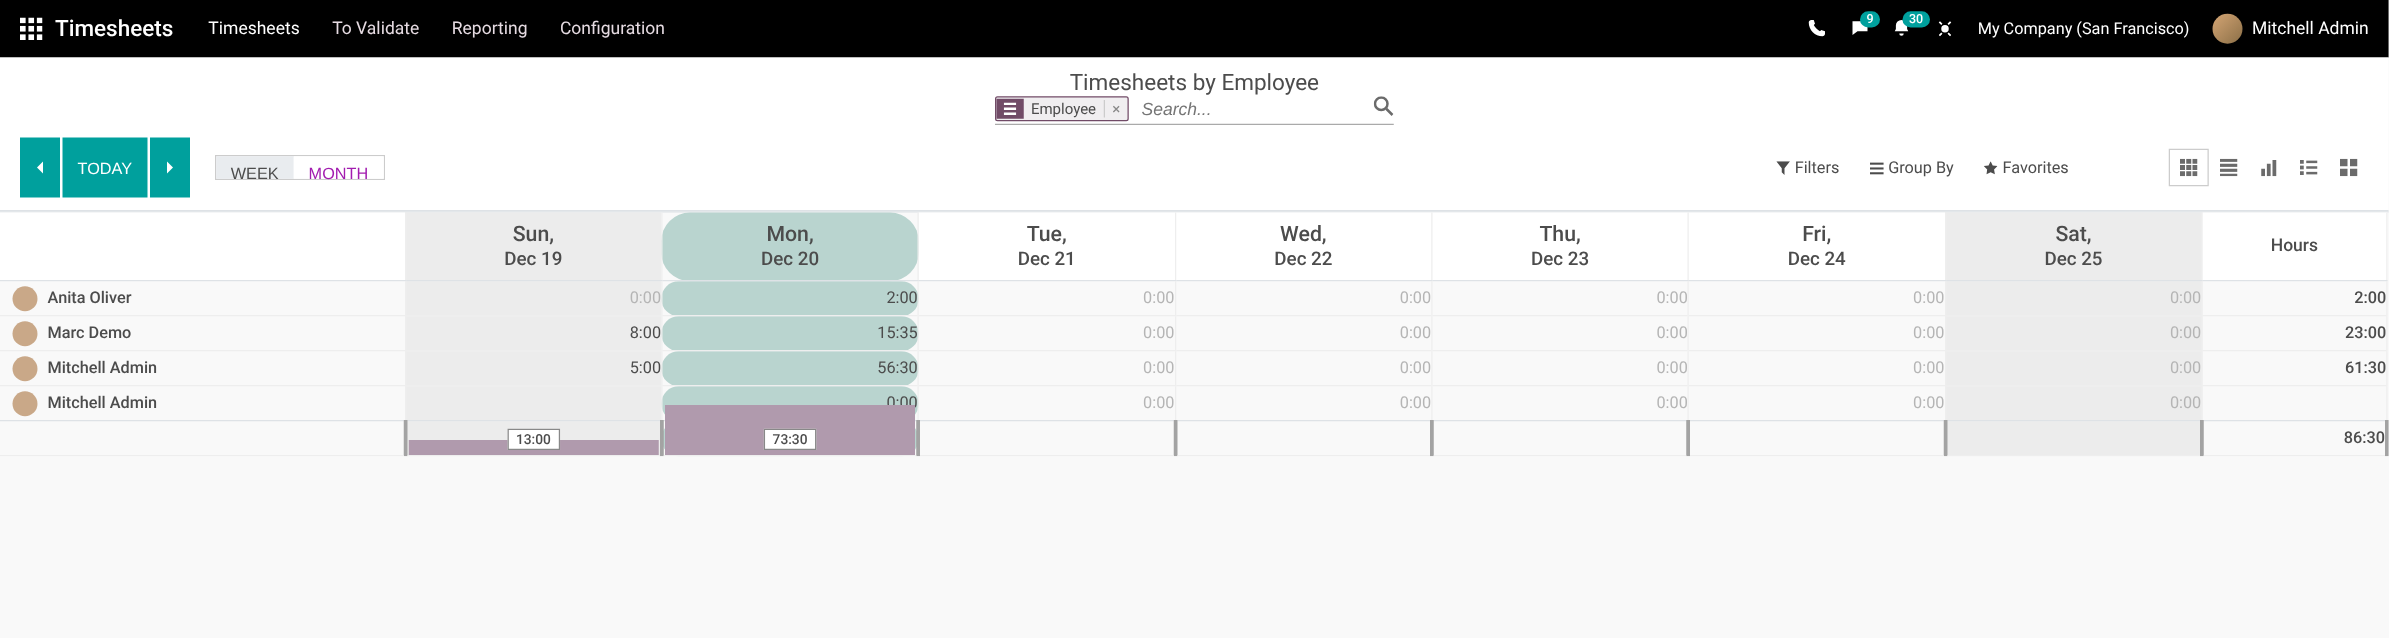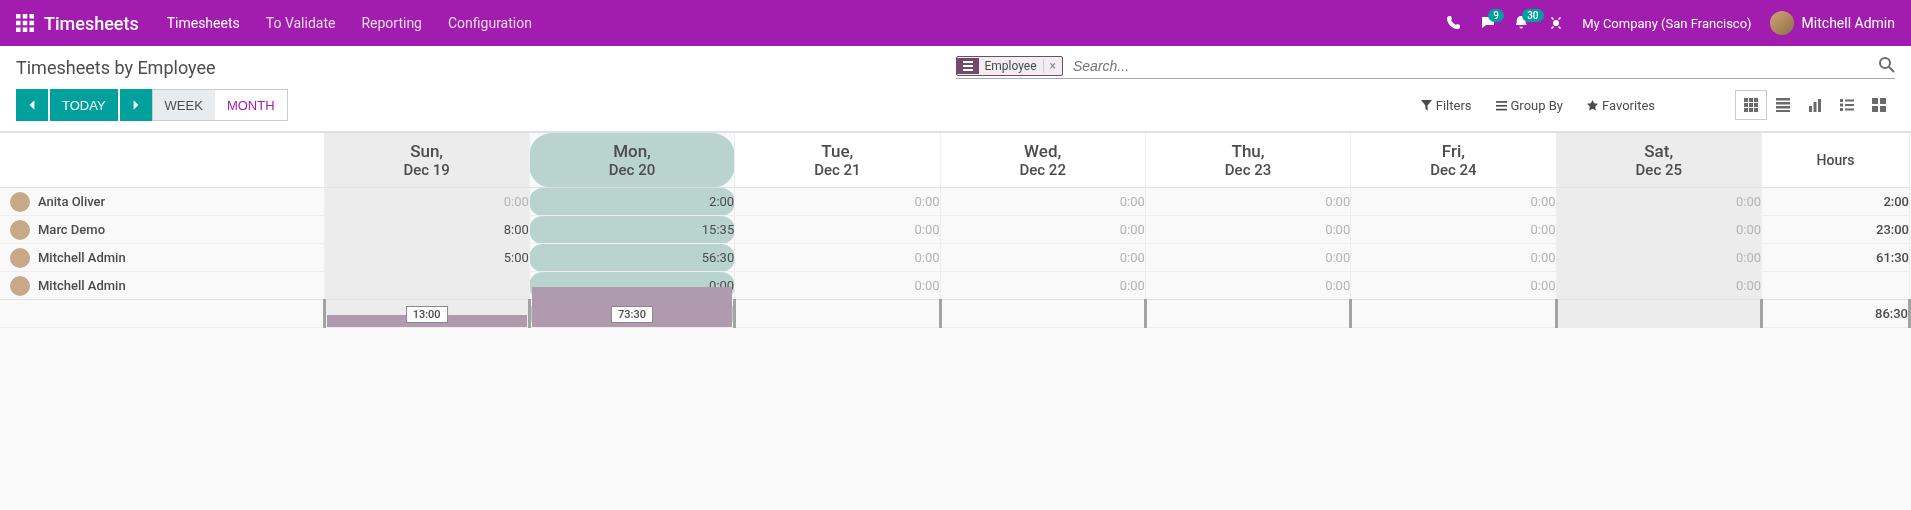--- a/index.html
+++ b/index.html
@@ -1,55 +1,55 @@
 <!DOCTYPE html>
 <html><head>
 <meta charset="utf-8">
 <style>
 * { box-sizing: border-box; margin: 0; padding: 0; }
 body { font-family: -apple-system, BlinkMacSystemFont, "Segoe UI", Roboto, Helvetica, Arial, sans-serif; font-size: 14px; color: #4c4c4c; background: #f9f9f9; }
 
 
-.topnav { background: #a21caf; color: #fff; height: 46px; display: flex; align-items: center; padding: 0 16px; }
+.topnav { background: #000000; color: #fff; height: 46px; display: flex; align-items: center; padding: 0 16px; }
 .apps-icon { width: 18px; height: 18px; display: inline-flex; align-items: center; justify-content: center; margin-right: 10px; cursor: pointer; }
 .apps-icon svg { fill: #fff; }
 .brand { font-weight: 500; font-size: 18px; margin-right: 28px; }
 .nav-menu { display: flex; gap: 26px; font-size: 14px; }
 .nav-item { color: #e6dbe2; cursor: pointer; }
 .nav-item.active { color: #fff; }
 .nav-spacer { flex: 1; }
 .nav-right { display: flex; align-items: center; gap: 18px; }
 .icon-btn { position: relative; cursor: pointer; display: inline-flex; align-items: center; }
 .icon-btn svg { fill: #fff; width: 16px; height: 16px; }
 .badge { position: absolute; top: -6px; left: 8px; background: #00A09D; color: #fff; font-size: 10px; border-radius: 8px; padding: 1px 5px; font-weight: 500; }
 .company { color: #fff; font-size: 13px; cursor: pointer; }
 .user { display: flex; align-items: center; gap: 8px; cursor: pointer; }
 .avatar-sm { width: 24px; height: 24px; border-radius: 50%; background: linear-gradient(135deg,#d4a574,#8b6f47); display:inline-block; }
 
 
 .cp { background: #fff; border-bottom: 1px solid #dee2e6; padding: 10px 16px 0 16px; }
-.cp-row1 { display: flex; align-items: center; }
+.cp-row1 { display: flex; align-items: center; flex-direction: column; }
 .title { font-size: 18px; color: #4c4c4c; font-weight: 400; }
 .cp-row1 .spacer { flex: 1; }
 .search-wrap { flex: 0 0 50%; display: flex; align-items: center; border-bottom: 1px solid #aaa; padding-bottom: 2px; }
 .facet { display: inline-flex; align-items: center; background: #f0eef0; border:1px solid #714B67; border-radius: 2px; overflow: hidden; font-size: 12px; margin-right: 6px; }
 .facet-icon { background: #714B67; color: #fff; padding: 3px 6px; display:flex; align-items:center; }
 .facet-icon svg { fill:#fff; width:10px; height:10px; }
 .facet-label { padding: 2px 6px; color:#4c4c4c; }
 .facet-x { padding: 0 6px; cursor: pointer; color:#888; border-left:1px solid #ccc; }
 .search-input { flex: 1; border: none; outline: none; font-size: 14px; font-style: italic; color:#888; padding: 2px 4px; }
 .search-icon { color: #6b6b6b; cursor: pointer; }
 .search-icon svg { width:16px; height:16px; fill:#6b6b6b; }
 
 .cp-row2 { display: flex; align-items: center; padding: 10px 0 10px 0; }
 .date-nav { display: flex; align-items: center; gap: 0; }
-.btn-teal { background: #00A09D; color: #fff; border: none; padding: 6px 10px; cursor: pointer; font-size: 13px; display:flex; align-items:center; justify-content:center; height:32px; }
+.btn-teal { background: #00A09D; color: #fff; border: none; padding: 6px 10px; cursor: pointer; font-size: 13px; display:flex; align-items:center; justify-content:center; height:48px; }
 .btn-teal svg { fill:#fff; width:12px; height:12px; }
 .btn-teal.today { font-weight: 500; padding: 6px 12px; margin: 0 2px; }
-.scale-group { display: flex; border: 1px solid #ccc; margin-left: 0; height:32px; }
+.scale-group { display: flex; border: 1px solid #ccc; margin-left: 20px; height:20px; }
 .scale-btn { background: #fff; color: #a21caf; border: none; padding: 6px 12px; cursor: pointer; font-size: 13px; }
 .scale-btn.active { background: #e9ecef; color: #4c4c4c; }
 .cp-row2 .spacer { flex: 1; }
 .search-opts { display: flex; gap: 24px; font-size: 13px; color: #4c4c4c; margin-right:80px; }
 .sopt { display: inline-flex; align-items: center; gap: 4px; cursor: pointer; }
 .sopt svg { fill:#4c4c4c; width:11px; height:11px; }
 .view-switcher { display: flex; gap: 0; }
 .view-btn { width: 32px; height: 30px; border: 1px solid transparent; background: transparent; cursor: pointer; display:flex; align-items:center; justify-content:center; }
 .view-btn.active { border: 1px solid #ccc; background:#fff; }
 .view-btn svg { width:14px; height:14px; fill:#6b6b6b; }

